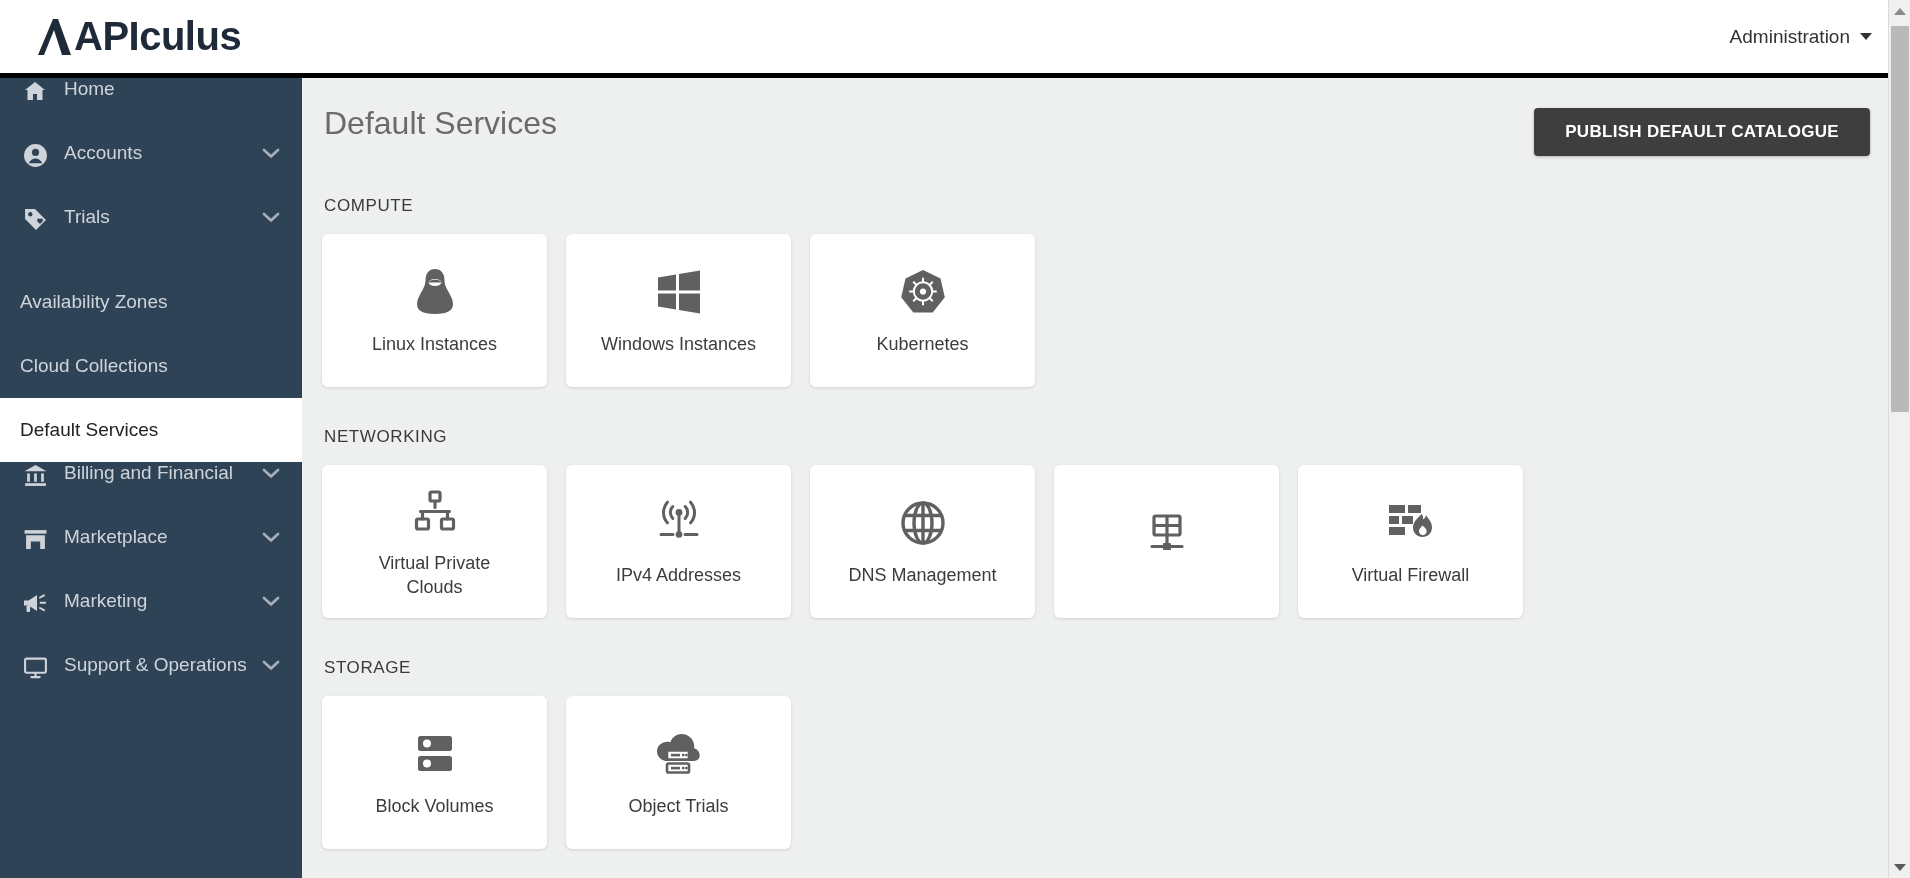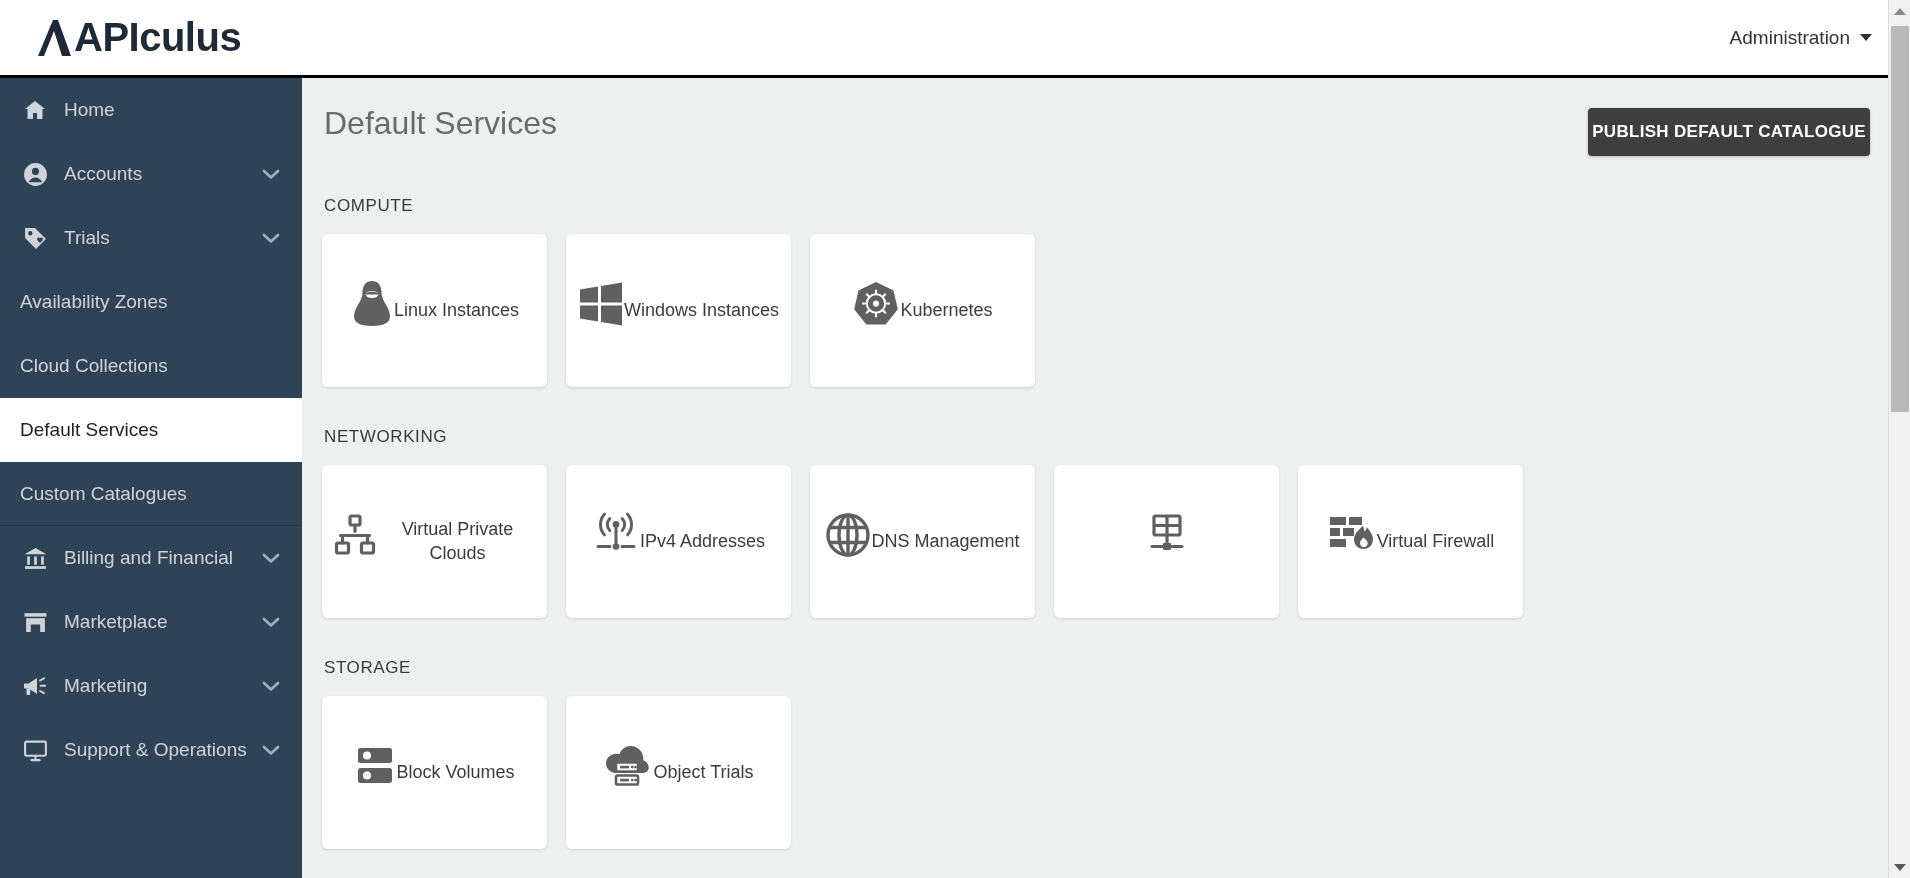--- a/index.html
+++ b/index.html
@@ -16,21 +16,21 @@
 
   
   .topbar {
     height: 78px;
     background: #ffffff;
     display: flex;
     align-items: center;
     justify-content: space-between;
     padding: 0 24px 0 38px;
     flex: 0 0 78px;
-    border-bottom: 3px solid #000000;
+    border-bottom: 5px solid #000000;
     position: relative;
     z-index: 5;
   }
   .logo {
     font-size: 40px;
     font-weight: 700;
     color: #1e2a38;
     letter-spacing: -0.5px;
     display: flex;
     align-items: center;
@@ -58,21 +58,21 @@
   .sidebar {
     width: 302px;
     flex: 0 0 302px;
     background: #2f4356;
     color: #c9ced4;
     overflow: hidden;
     position: relative;
   }
   .nav-item {
     display: flex;
-    align-items: center;
+    align-items: flex-start;
     height: 64px;
     padding: 0 22px 0 20px;
     font-size: 19px;
     color: #cfd4da;
     cursor: pointer;
     position: relative;
   }
   .nav-item .ico {
     width: 30px; height: 26px;
     margin-right: 14px;
@@ -123,21 +123,21 @@
     line-height: 1.2;
   }
   .publish-btn {
     background: #3e3e3e;
     color: #ffffff;
     border: none;
     border-radius: 4px;
     font-size: 17px;
     font-weight: 700;
     letter-spacing: .3px;
-    padding: 14px 4px;
+    padding: 14px 31px;
     cursor: pointer;
     font-family: "Liberation Sans", sans-serif;
     box-shadow: 0 1px 3px rgba(0,0,0,.25);
     margin-top: 4px;
   }
 
   .section { margin-top: 40px; }
   .section-title {
     font-size: 17px;
     letter-spacing: .6px;
@@ -147,21 +147,21 @@
   }
   .card-row { display: flex; flex-wrap: wrap; gap: 19px; }
 
   .card {
     width: 225px;
     height: 153px;
     background: #ffffff;
     border-radius: 6px;
     box-shadow: 0 1px 3px rgba(0,0,0,.13);
     display: flex;
-    flex-direction: row;
+    flex-direction: column;
     align-items: center;
     justify-content: center;
     cursor: pointer;
     padding: 8px 10px;
   }
   .card .card-ico {
     height: 54px;
     display: flex; align-items: center; justify-content: center;
     color: #606060;
     margin-bottom: 14px;
@@ -279,23 +279,20 @@
 
       <div class="nav-sub">
         <span>Availability Zones</span>
       </div>
       <div class="nav-sub">
         <span>Cloud Collections</span>
       </div>
       <div class="nav-sub active">
         <span>Default Services</span>
       </div>
-      <div class="nav-sub divider-below">
-        <span>Custom Catalogues</span>
-      </div>
 
       <div class="nav-item">
         <span class="ico">
           <svg width="25" height="25" viewBox="0 0 24 24" fill="#cfd4da">
               <path d="M12 2 L22.5 8 L1.5 8 Z"></path>
               <rect x="4" y="10" width="2.6" height="8"></rect>
               <rect x="10.7" y="10" width="2.6" height="8"></rect>
               <rect x="17.4" y="10" width="2.6" height="8"></rect>
               <rect x="2" y="19.4" width="20" height="2.6"></rect>
             </svg>

